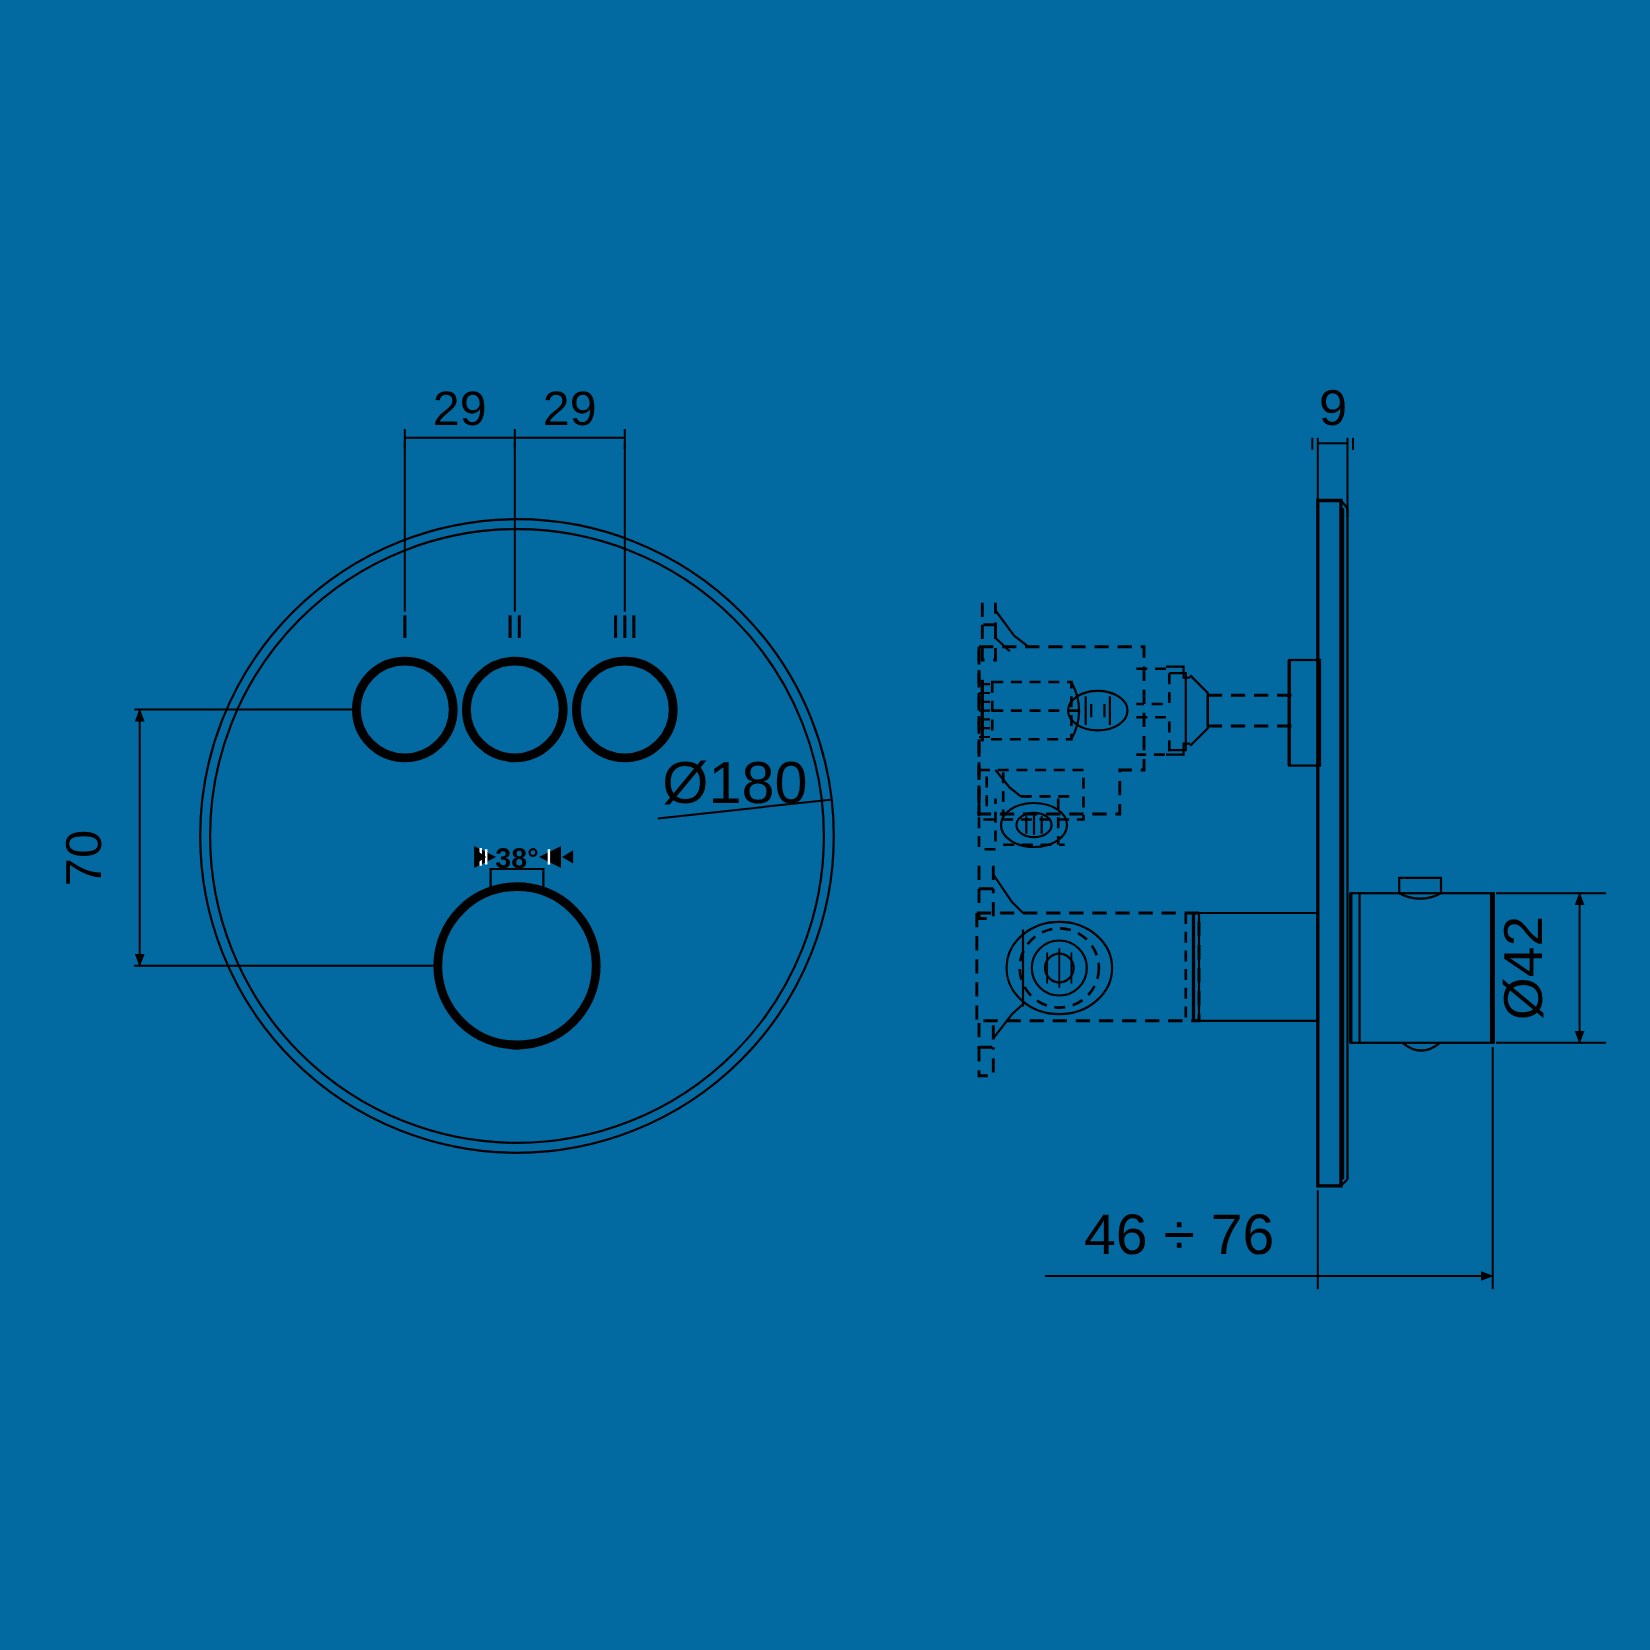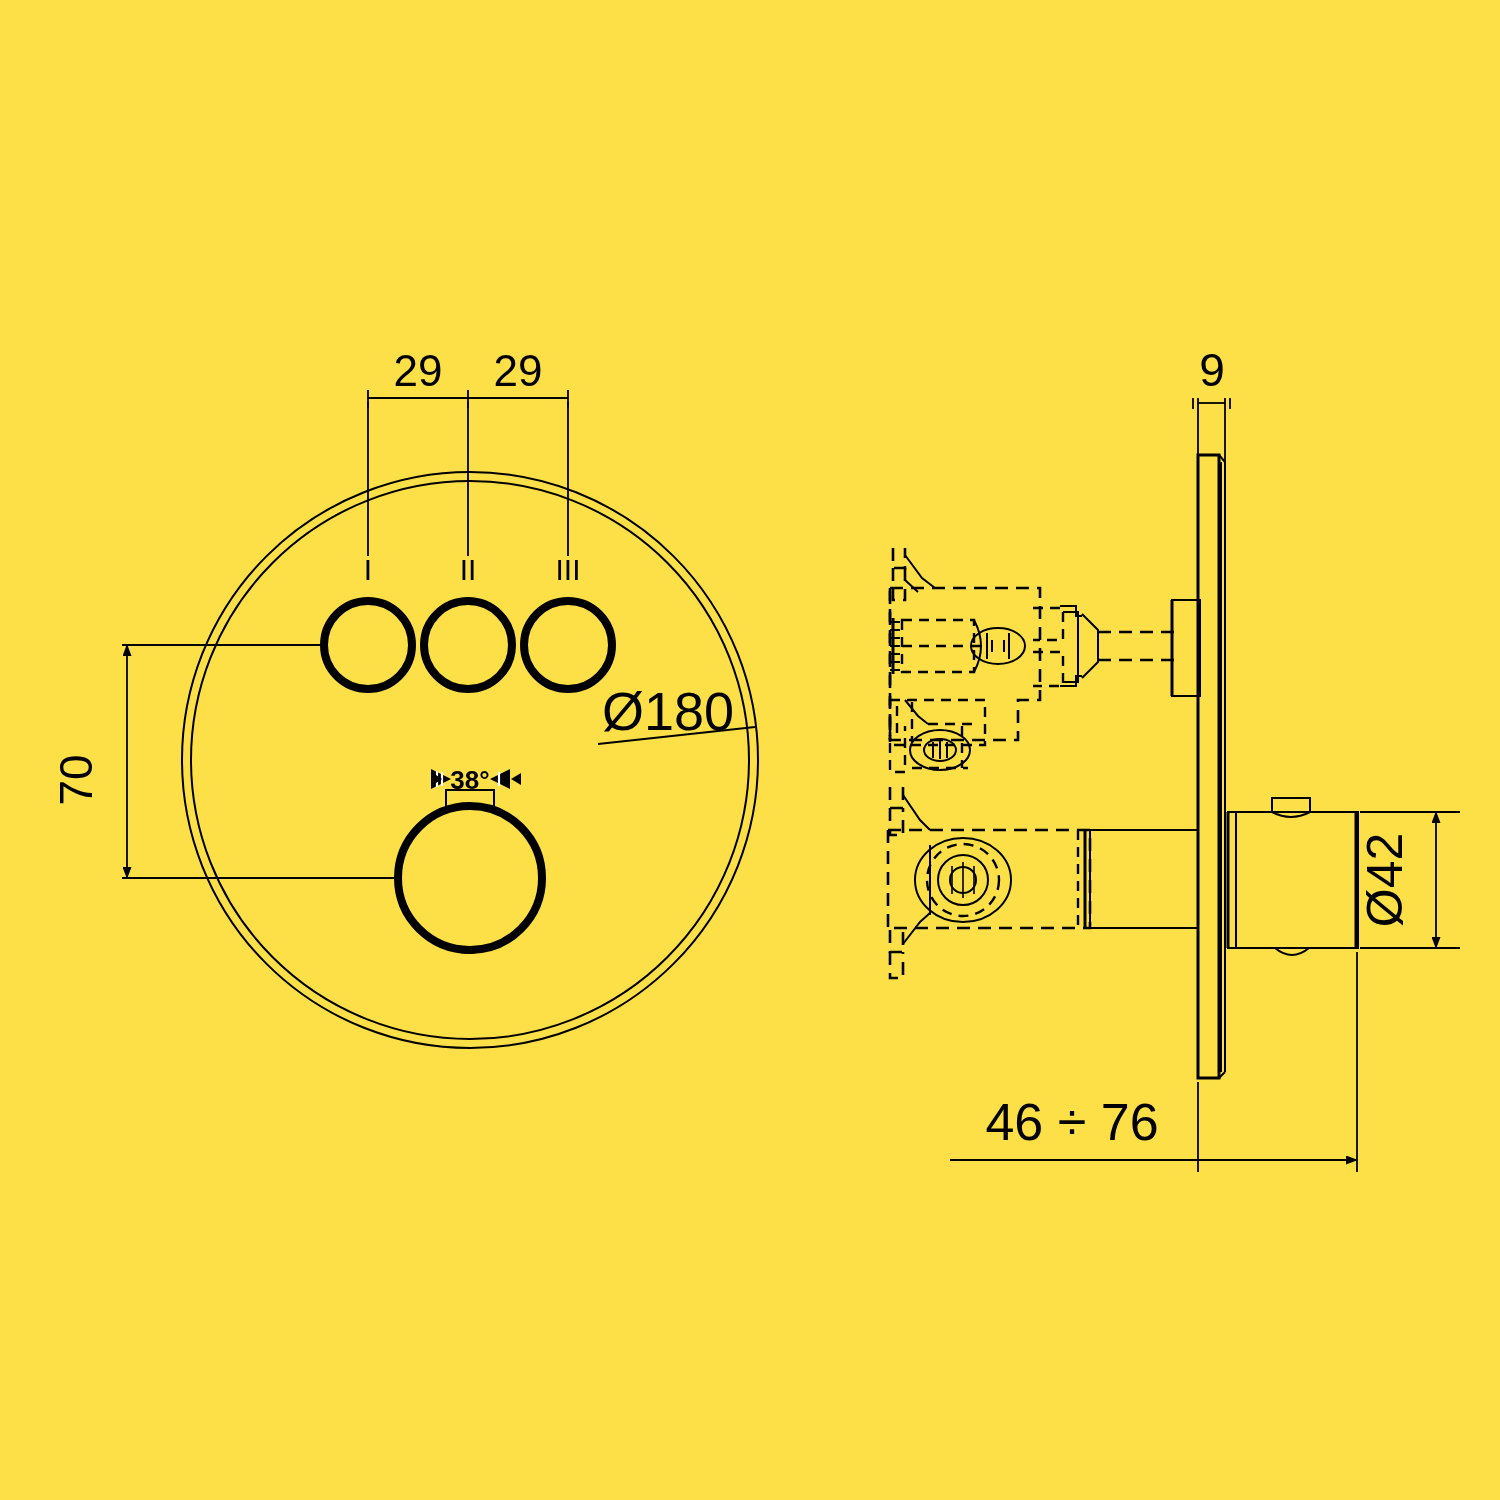--- a/index.html
+++ b/index.html
@@ -1,17 +1,17 @@
 <!DOCTYPE html>
 <html><head>
 <meta charset="utf-8">
 <style>
   html,body{margin:0;padding:0;background:#ffffff;}
   body{width:1500px;height:1500px;font-family:"Liberation Sans",sans-serif;overflow:hidden;}
-  #sheet{position:relative;width:1500px;height:1500px;background:#fde047;}
+  #sheet{position:relative;width:1500px;height:1500px;background:#0369a1;}
   svg{display:block;}
   .dimtext{font-family:"Liberation Sans",sans-serif;fill:#000;}
 </style>
 </head>
 <body>
 
 <div id="sheet">
 
 <svg width="1500" height="1500" viewBox="0 0 1500 1500" xmlns="http://www.w3.org/2000/svg">
 

